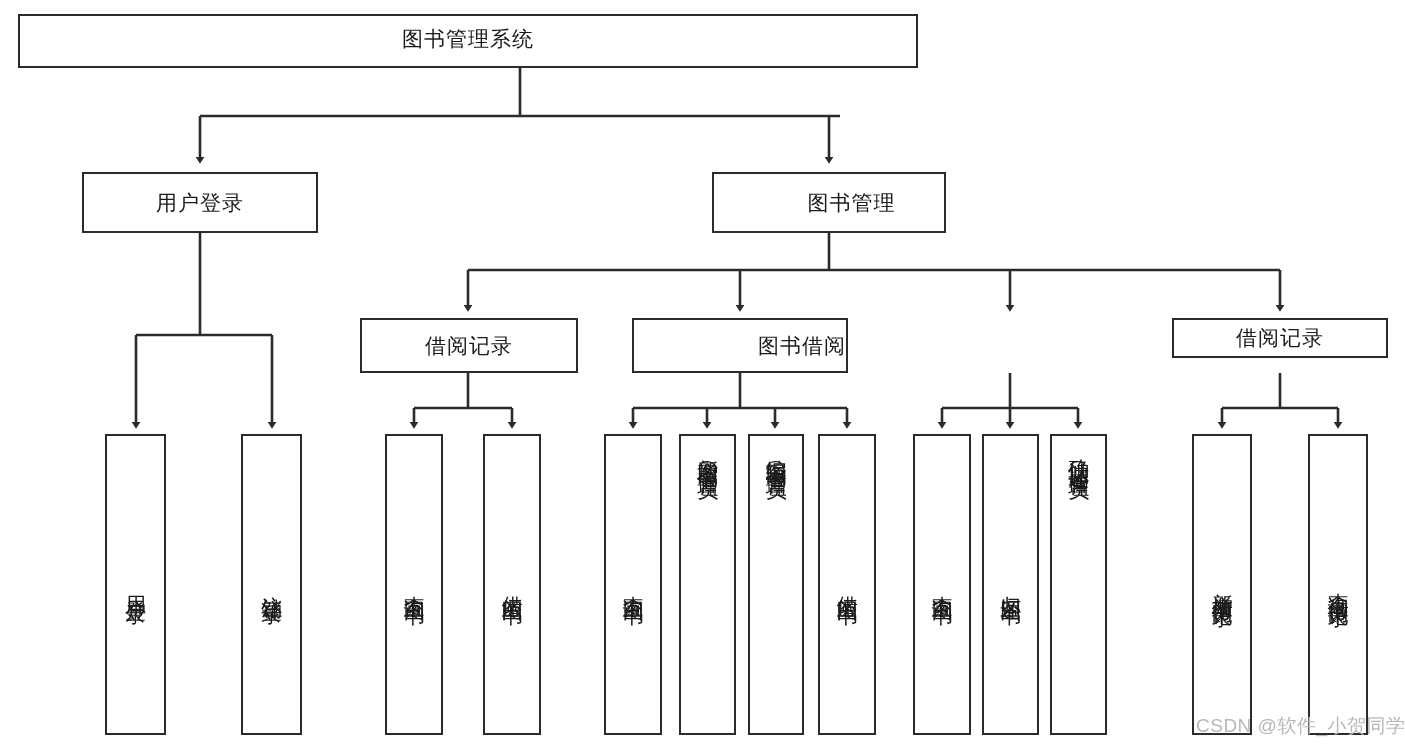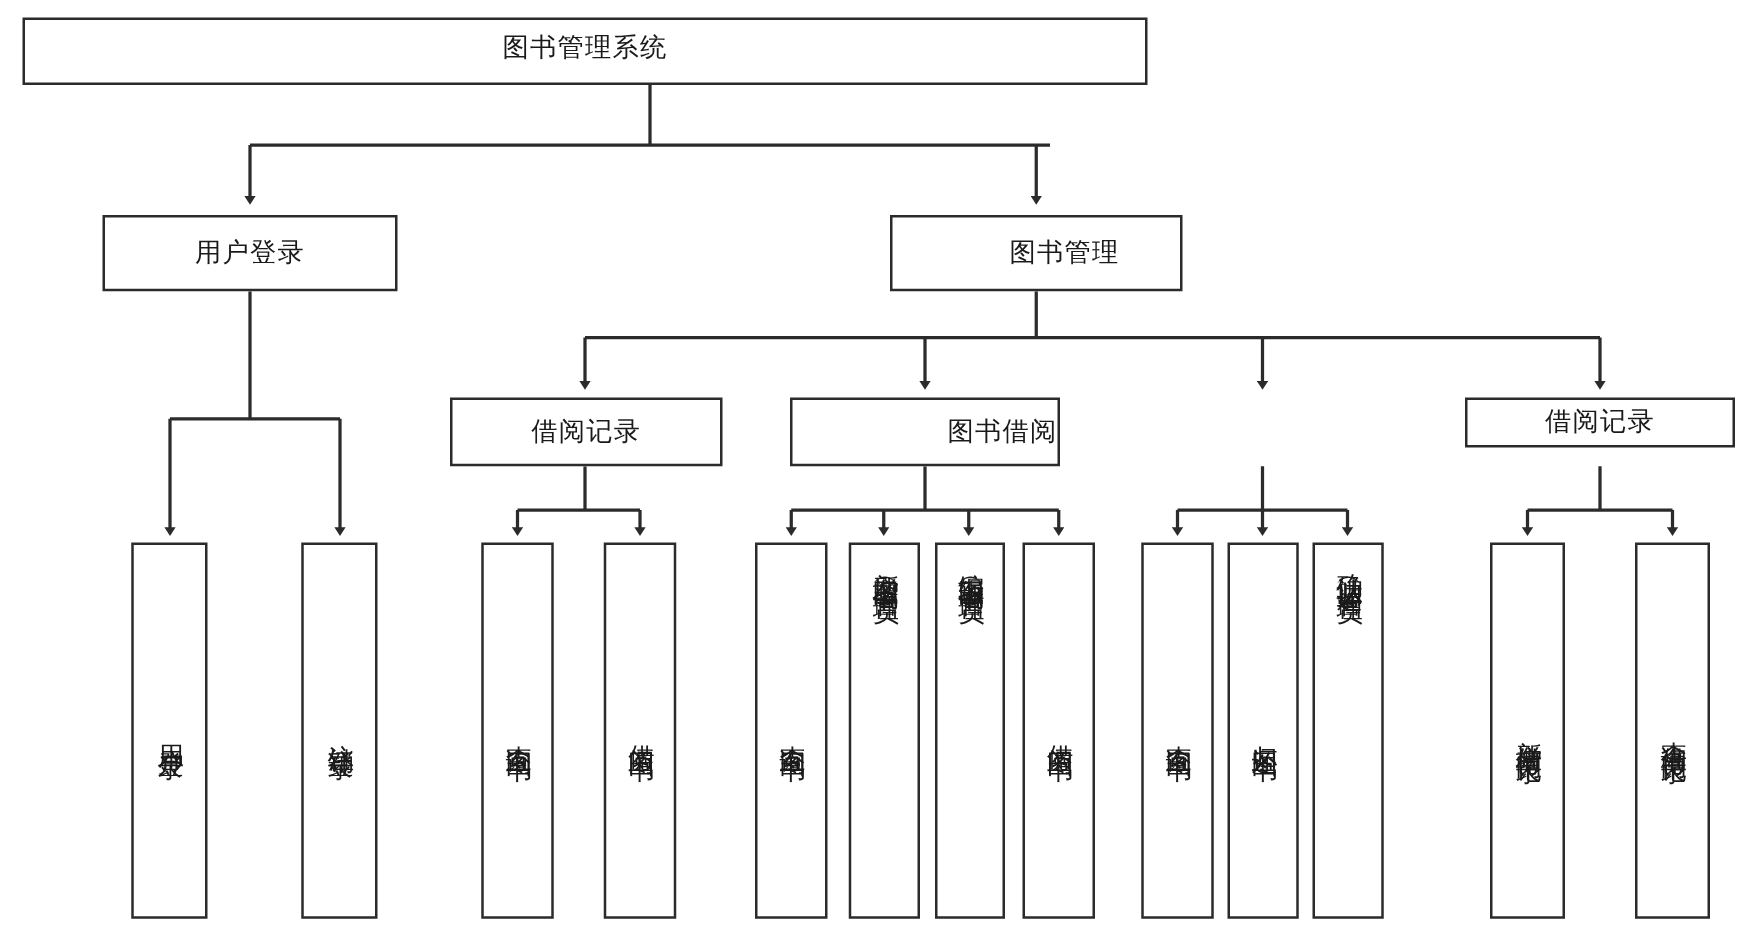--- a/index.html
+++ b/index.html
@@ -193,14 +193,15 @@
   </div>
 
   <div class="node-box node-v center-v" style="left:1192px; top:434px; width:60px; height:301px;">
     <span class="node-label">新增借阅记录</span>
   </div>
 
   <div class="node-box node-v center-v" style="left:1308px; top:434px; width:60px; height:301px;">
     <span class="node-label">查询借阅记录</span>
   </div>
 
+  <div class="watermark" style="left:1196px; top:713px;">CSDN @软件_小贺同学</div>
 
 </div>
 
 </body></html>

